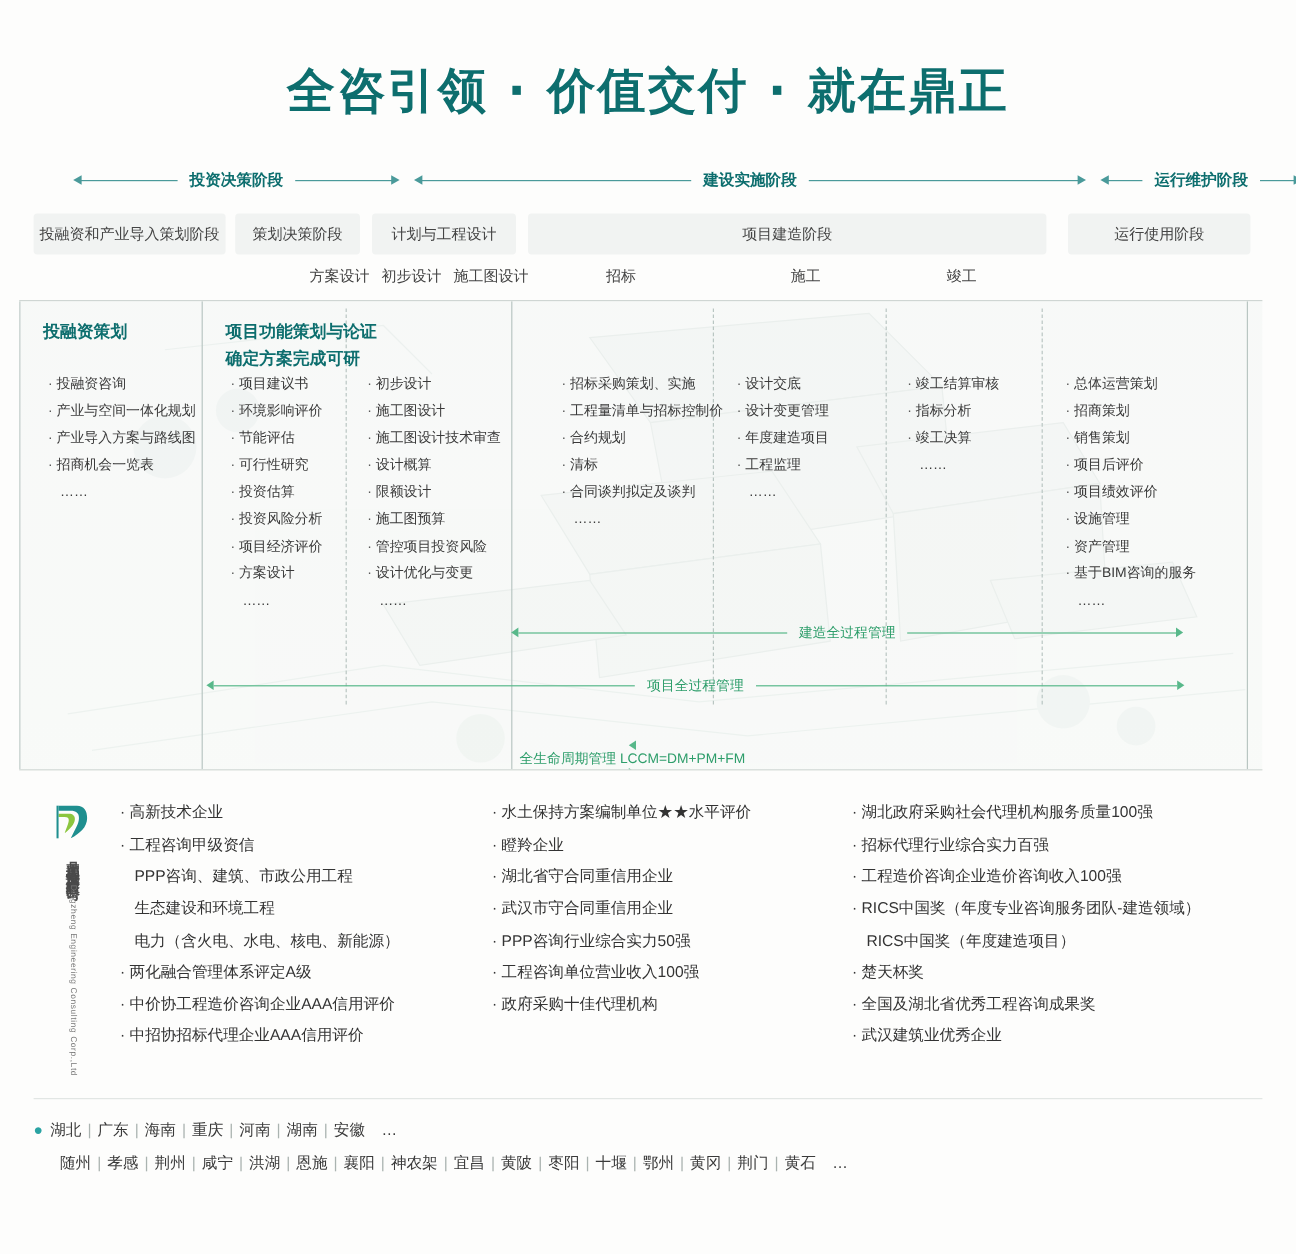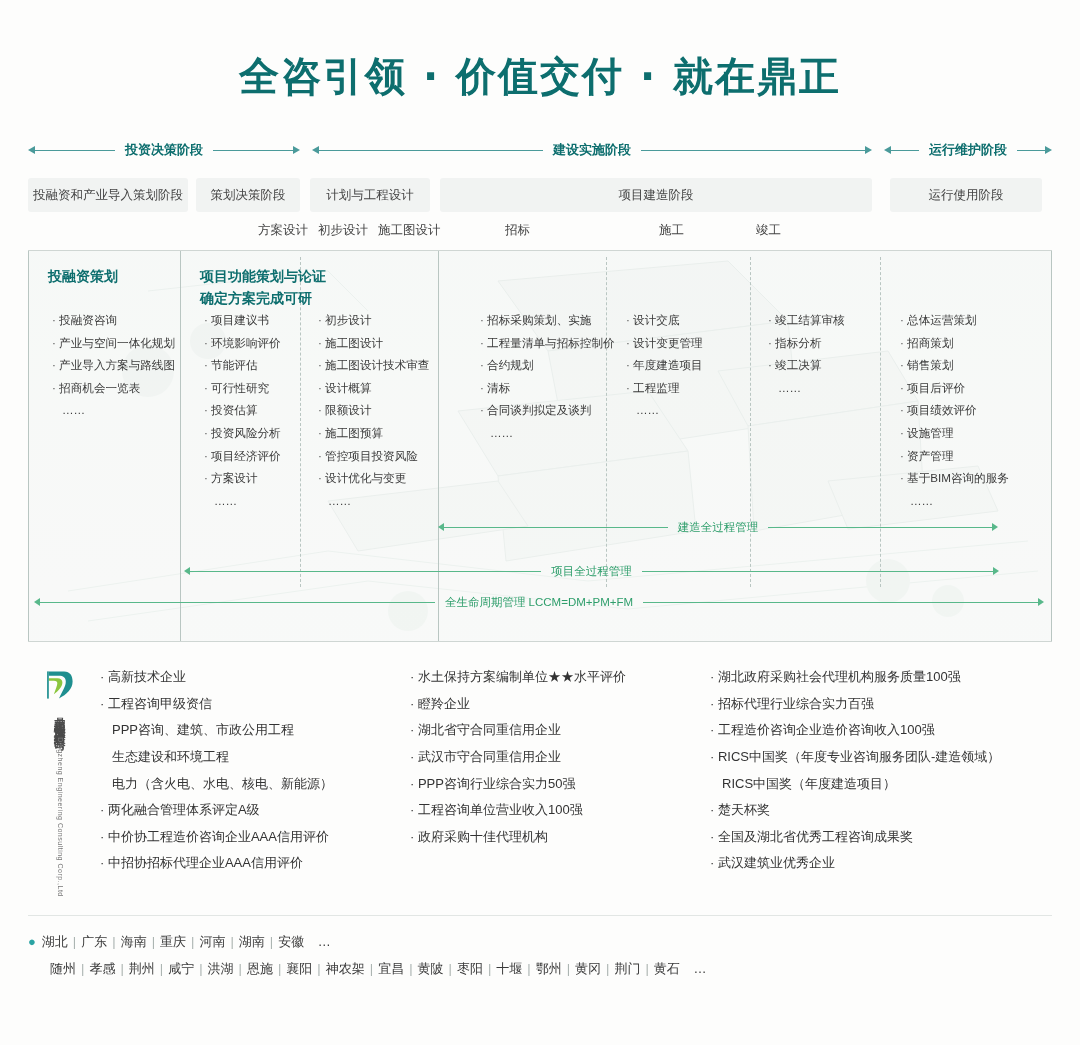--- a/index.html
+++ b/index.html
@@ -30,20 +30,21 @@
     letter-spacing: 2px;
     padding-top: 52px;
     line-height: 1.2;
     font-family: "DejaVu Sans", sans-serif;
   }
   
   .phase-row {
     position: relative;
     margin-top: 38px;
     height: 26px;
+    margin-left: 33px;
   }
   .phase-arrow {
     position: absolute;
     top: 0;
     height: 24px;
     display: flex;
     align-items: center;
     color: #0d6e6e;
     font-size: 13px;
     font-weight: bold;
@@ -102,21 +103,21 @@
     position: absolute;
     top: 0;
     font-size: 12.5px;
     color: #444;
     white-space: nowrap;
   }
 
   
   .content-panel {
     position: relative;
-    margin: 6px 28px 0 28px;
+    margin: 6px 28px 0 16px;
     height: 390px;
     border-top: 1px solid #cfd6d3;
     border-bottom: 1px solid #cfd6d3;
     background: linear-gradient(180deg, rgba(246,248,247,0.7), rgba(250,251,250,0.9));
     overflow: hidden;
   }
   .bg-art {
     position: absolute;
     inset: 0;
     opacity: 0.30;
@@ -295,21 +296,21 @@
     <div class="stage-box" style="left:440px;width:432px;">项目建造阶段</div>
     <div class="stage-box" style="left:890px;width:152px;">运行使用阶段</div>
   </div>
 
   <div class="substage-row">
     <div class="substage" style="left:258px;">方案设计</div>
     <div class="substage" style="left:318px;">初步设计</div>
     <div class="substage" style="left:378px;">施工图设计</div>
     <div class="substage" style="left:505px;">招标</div>
     <div class="substage" style="left:659px;">施工</div>
-    <div class="substage" style="left:756px;">竣工</div>
+    <div class="substage" style="left:789px;">竣工</div>
   </div>
 
   <div class="content-panel">
 
     <svg class="bg-art" viewBox="0 0 1024 390" preserveAspectRatio="none">
       <rect x="0" y="0" width="1024" height="390" fill="#f4f7f5"></rect>
       <g stroke="#c9d6d0" stroke-width="1" fill="#e9efeb">
         <polygon points="470,30 700,10 760,70 520,100"></polygon>
         <polygon points="520,100 760,70 770,170 540,205"></polygon>
         <polygon points="430,160 620,140 660,200 470,225"></polygon>
@@ -422,21 +423,21 @@
       <div class="bline"></div>
       <div class="ar-r"></div>
     </div>
     <div class="bracket" style="left:156px;width:815px;top:312px;">
       <div class="ar-l"></div>
       <div class="bline"></div>
       <div class="btext">项目全过程管理</div>
       <div class="bline"></div>
       <div class="ar-r"></div>
     </div>
-    <div class="bracket" style="left:6px;width:1010px;top:343px;">
+    <div class="bracket" style="left:6px;width:1010px;top:366px;flex-direction:column;">
       <div class="ar-l"></div>
       <div class="bline"></div>
       <div class="btext">全生命周期管理 LCCM=DM+PM+FM</div>
       <div class="bline"></div>
       <div class="ar-r"></div>
     </div>
   </div>
 
   <div class="creds">
 

